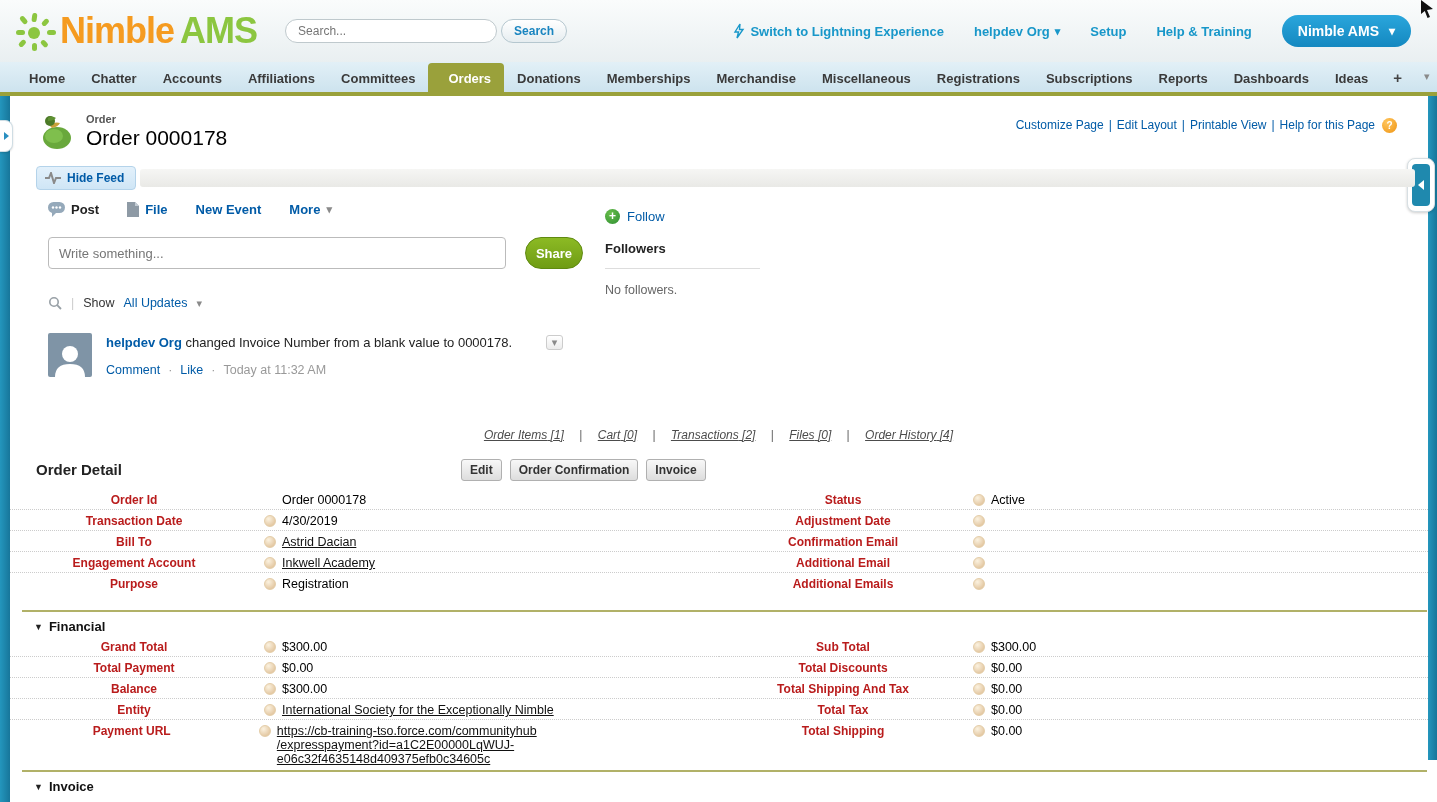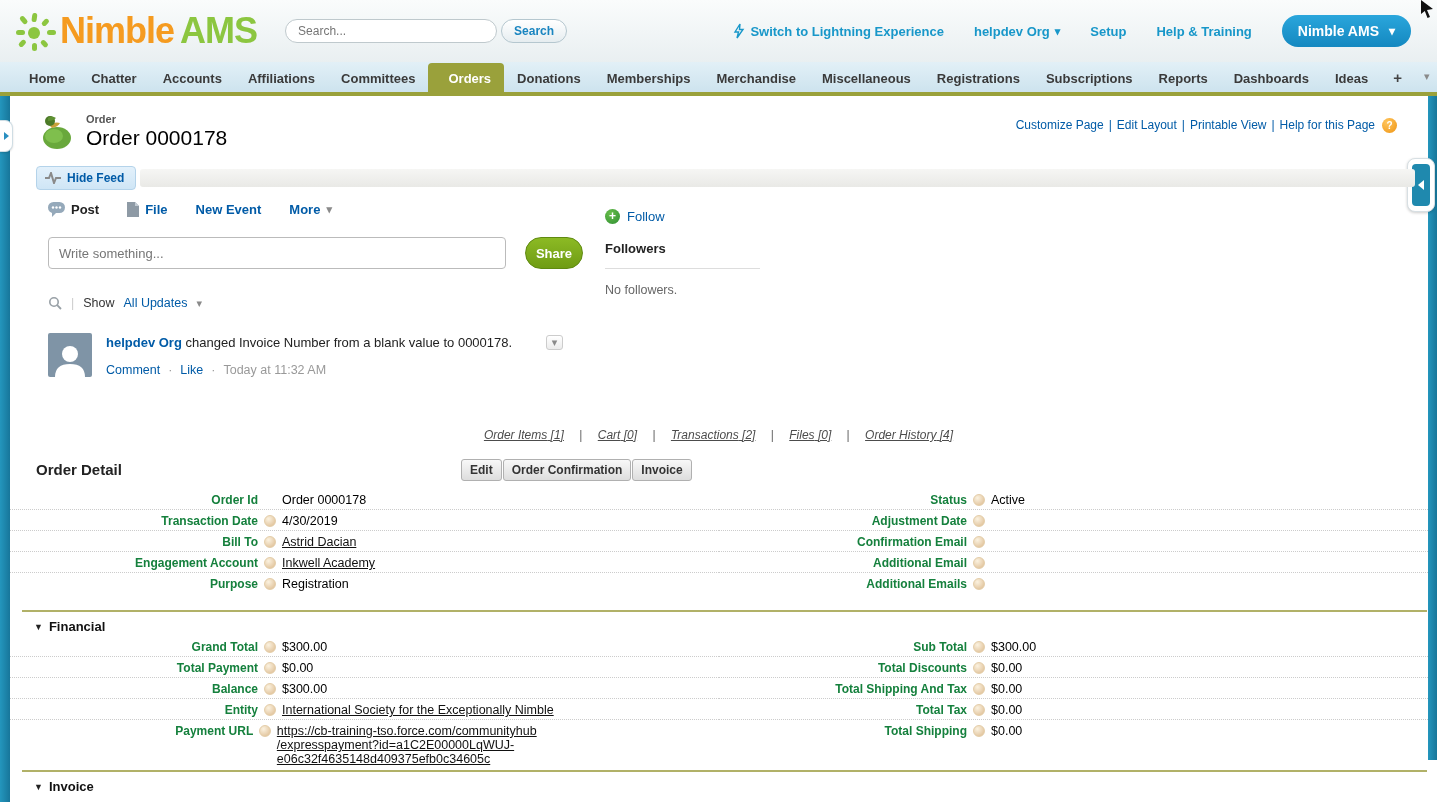--- a/index.html
+++ b/index.html
@@ -113,30 +113,30 @@
 
   
   .related-row { position:absolute; top:332px; left:0; right:0; text-align:center;
     font-size:12px; color:#4c4c4c; }
   .related-row a { color:#4c4c4c; text-decoration:underline; cursor:pointer;font-style:italic; }
   .related-sep { color:#666; margin:0 12px; }
 
   
   .detail-head { position:absolute; top:365px; left:36px; right:22px; height:22px; }
   .detail-title { font-size:15px; font-weight:bold; color:#222; }
-  .detail-btns { position:absolute; left:425px; top:-2px; display:flex; gap:1px; }
+  .detail-btns { position:absolute; left:425px; top:-2px; display:flex; gap:8px; }
   .sf-btn { background:linear-gradient(#f8f8f8,#dddddd); border:1px solid #b0b0b0; border-radius:3px;
     font-size:12px; font-weight:bold; color:#333; padding:3px 8px; cursor:pointer; white-space:nowrap; }
   .fields { position:absolute; left:10px; right:9px; display:flex; }
   .fields.pos-detail { top:393px; }
   .fields.pos-financial { top:540px; }
   .fcol { flex:1; }
   .frow { display:flex; align-items:flex-start; border-bottom:1px dotted #ccc; min-height:21px; padding:3px 0 2px; }
   .frow.nb { border-bottom:none; }
-  .flabel { width:248px; text-align:right; font-size:12px; font-weight:bold; color:#15803d; padding-top:1px; }
+  .flabel { width:248px; text-align:center; font-size:12px; font-weight:bold; color:#b91c1c; padding-top:1px; }
   .fslot { width:24px; display:flex; justify-content:center; padding-top:2px; }
   .fhelp { width:12px; height:12px; border-radius:50%;
     background:radial-gradient(circle at 35% 30%,#fbf2e0,#dcba8e); border:1px solid #e4cda8; cursor:pointer; }
   .fvalue { font-size:12.5px; color:#000; padding-top:1px; }
   a.fvalue { color:#111; text-decoration:underline; cursor:pointer; }
   .fvalue .vline { display:block; }
 
   
   .section-block { position:absolute; left:22px; right:10px; }
   .section-block.pos-financial-head { top:514px; }

